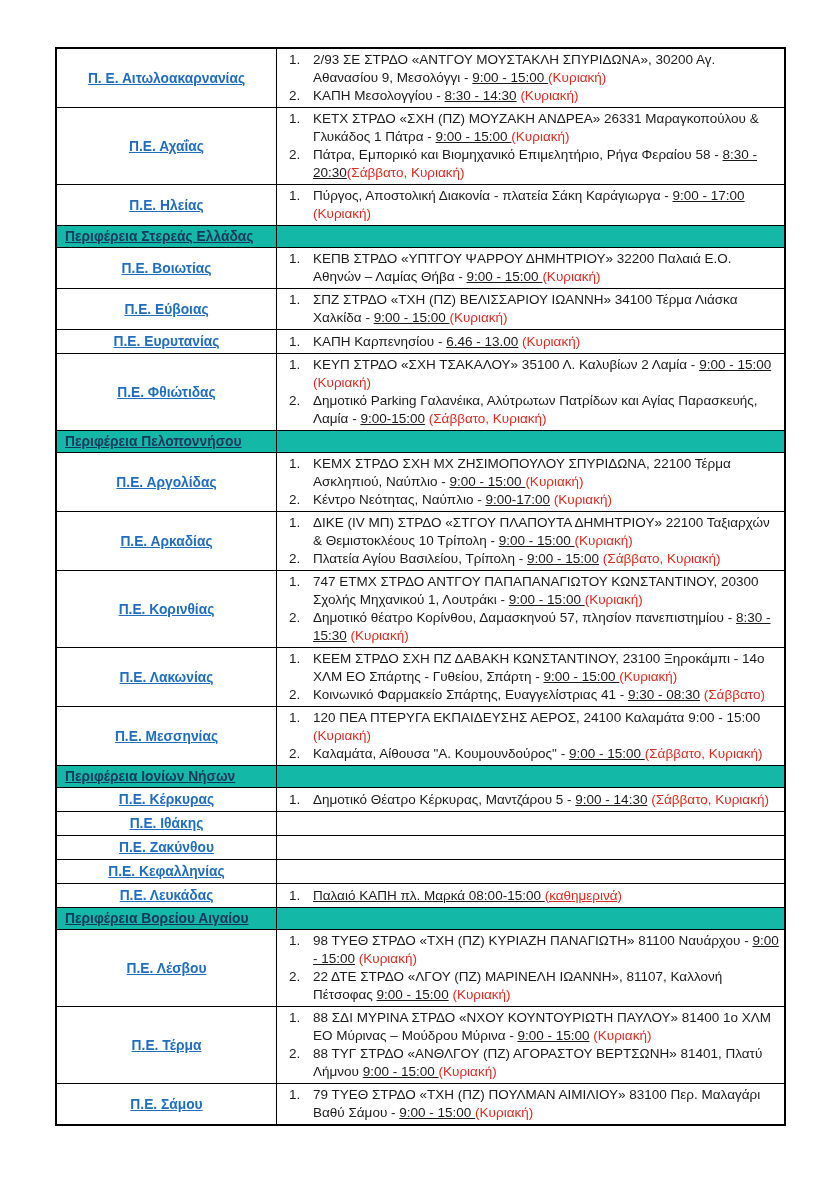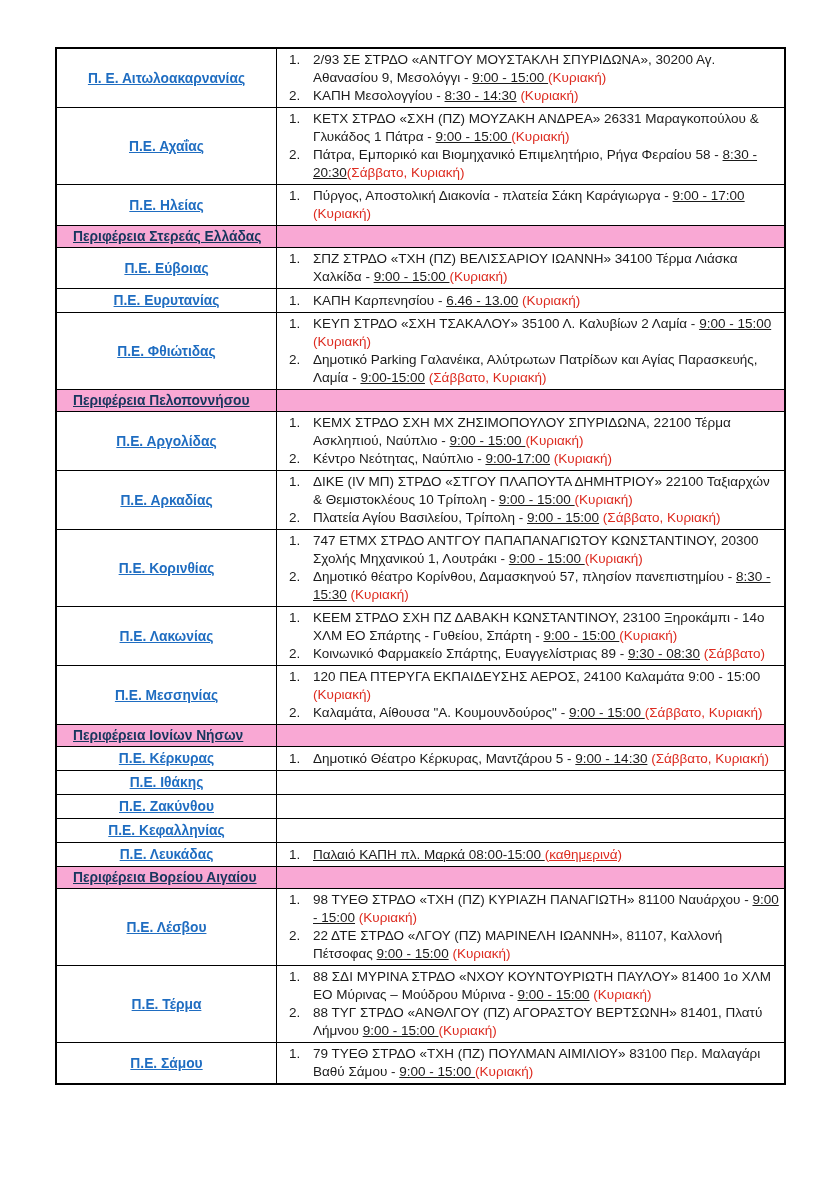--- a/index.html
+++ b/index.html
@@ -27,21 +27,21 @@
     font-size:13.5px; line-height:18px; color:#1b1b1b;
   }
   .item-text {
     flex:1; font-size:13.5px; line-height:18px; color:#1b1b1b;
   }
   .s-n { }
   .s-u { text-decoration:underline; text-decoration-color:#1b1b1b; }
   .s-r { color:#dd2b20; }
   .s-ru { color:#dd2b20; text-decoration:underline; }
   tr.section-row td {
-    background:#f9a8d4; padding:1px 12px; height:19px;
+    background:#14b8a6; padding:1px 4px; height:19px;
   }
   .sec-label {
     color:#17365d; font-weight:700; text-decoration:underline;
     font-size:13.8px; line-height:18px; padding-left:4px; white-space:nowrap;
   }
 </style>
 </head>
 <body>
 
 <div class="page">
@@ -80,20 +80,29 @@
               <span class="num">1.</span>
               <div class="item-text"><span class="s-n">Πύργος, Αποστολική Διακονία - πλατεία Σάκη Καράγιωργα - </span><span class="s-u">9:00 - 17:00</span><span class="s-n"> </span><span class="s-r">(Κυριακή)</span></div>
             </div>
           </td>
         </tr>
         <tr class="section-row">
           <td class="sec-left" style="width: 211px;"><span class="sec-label">Περιφέρεια Στερεάς Ελλάδας</span></td>
           <td class="sec-right"></td>
         </tr>
         <tr>
+          <td class="region-cell"><span class="region-link">Π.Ε. Βοιωτίας</span></td>
+          <td class="items-cell">
+            <div class="item">
+              <span class="num">1.</span>
+              <div class="item-text"><span class="s-n">ΚΕΠΒ ΣΤΡΔΟ «ΥΠΤΓΟΥ ΨΑΡΡΟΥ ΔΗΜΗΤΡΙΟΥ» 32200 Παλαιά Ε.Ο. Αθηνών – Λαμίας Θήβα - </span><span class="s-u">9:00 - 15:00 </span><span class="s-r">(Κυριακή)</span></div>
+            </div>
+          </td>
+        </tr>
+        <tr>
           <td class="region-cell"><span class="region-link">Π.Ε. Εύβοιας</span></td>
           <td class="items-cell">
             <div class="item">
               <span class="num">1.</span>
               <div class="item-text"><span class="s-n">ΣΠΖ ΣΤΡΔΟ «ΤΧΗ (ΠΖ) ΒΕΛΙΣΣΑΡΙΟΥ ΙΩΑΝΝΗ» 34100 Τέρμα Λιάσκα Χαλκίδα - </span><span class="s-u">9:00 - 15:00 </span><span class="s-r">(Κυριακή)</span></div>
             </div>
           </td>
         </tr>
         <tr>
           <td class="region-cell"><span class="region-link">Π.Ε. Ευρυτανίας</span></td>
@@ -162,21 +171,21 @@
         </tr>
         <tr>
           <td class="region-cell"><span class="region-link">Π.Ε. Λακωνίας</span></td>
           <td class="items-cell">
             <div class="item">
               <span class="num">1.</span>
               <div class="item-text"><span class="s-n">ΚΕΕΜ ΣΤΡΔΟ ΣΧΗ ΠΖ ΔΑΒΑΚΗ ΚΩΝΣΤΑΝΤΙΝΟΥ, 23100 Ξηροκάμπι - 14ο ΧΛΜ ΕΟ Σπάρτης - Γυθείου, Σπάρτη - </span><span class="s-u">9:00 - 15:00 </span><span class="s-r">(Κυριακή)</span></div>
             </div>
             <div class="item">
               <span class="num">2.</span>
-              <div class="item-text"><span class="s-n">Κοινωνικό Φαρμακείο Σπάρτης, Ευαγγελίστριας 89 - </span><span class="s-u">9:30 - 08:30</span><span class="s-n"> </span><span class="s-r">(Σάββατο)</span></div>
+              <div class="item-text"><span class="s-n">Κοινωνικό Φαρμακείο Σπάρτης, Ευαγγελίστριας 41 - </span><span class="s-u">9:30 - 08:30</span><span class="s-n"> </span><span class="s-r">(Σάββατο)</span></div>
             </div>
           </td>
         </tr>
         <tr>
           <td class="region-cell"><span class="region-link">Π.Ε. Μεσσηνίας</span></td>
           <td class="items-cell">
             <div class="item">
               <span class="num">1.</span>
               <div class="item-text"><span class="s-n">120 ΠΕΑ ΠΤΕΡΥΓΑ ΕΚΠΑΙΔΕΥΣΗΣ ΑΕΡΟΣ, 24100 Καλαμάτα 9:00 - 15:00 </span><span class="s-r">(Κυριακή)</span></div>
             </div>

